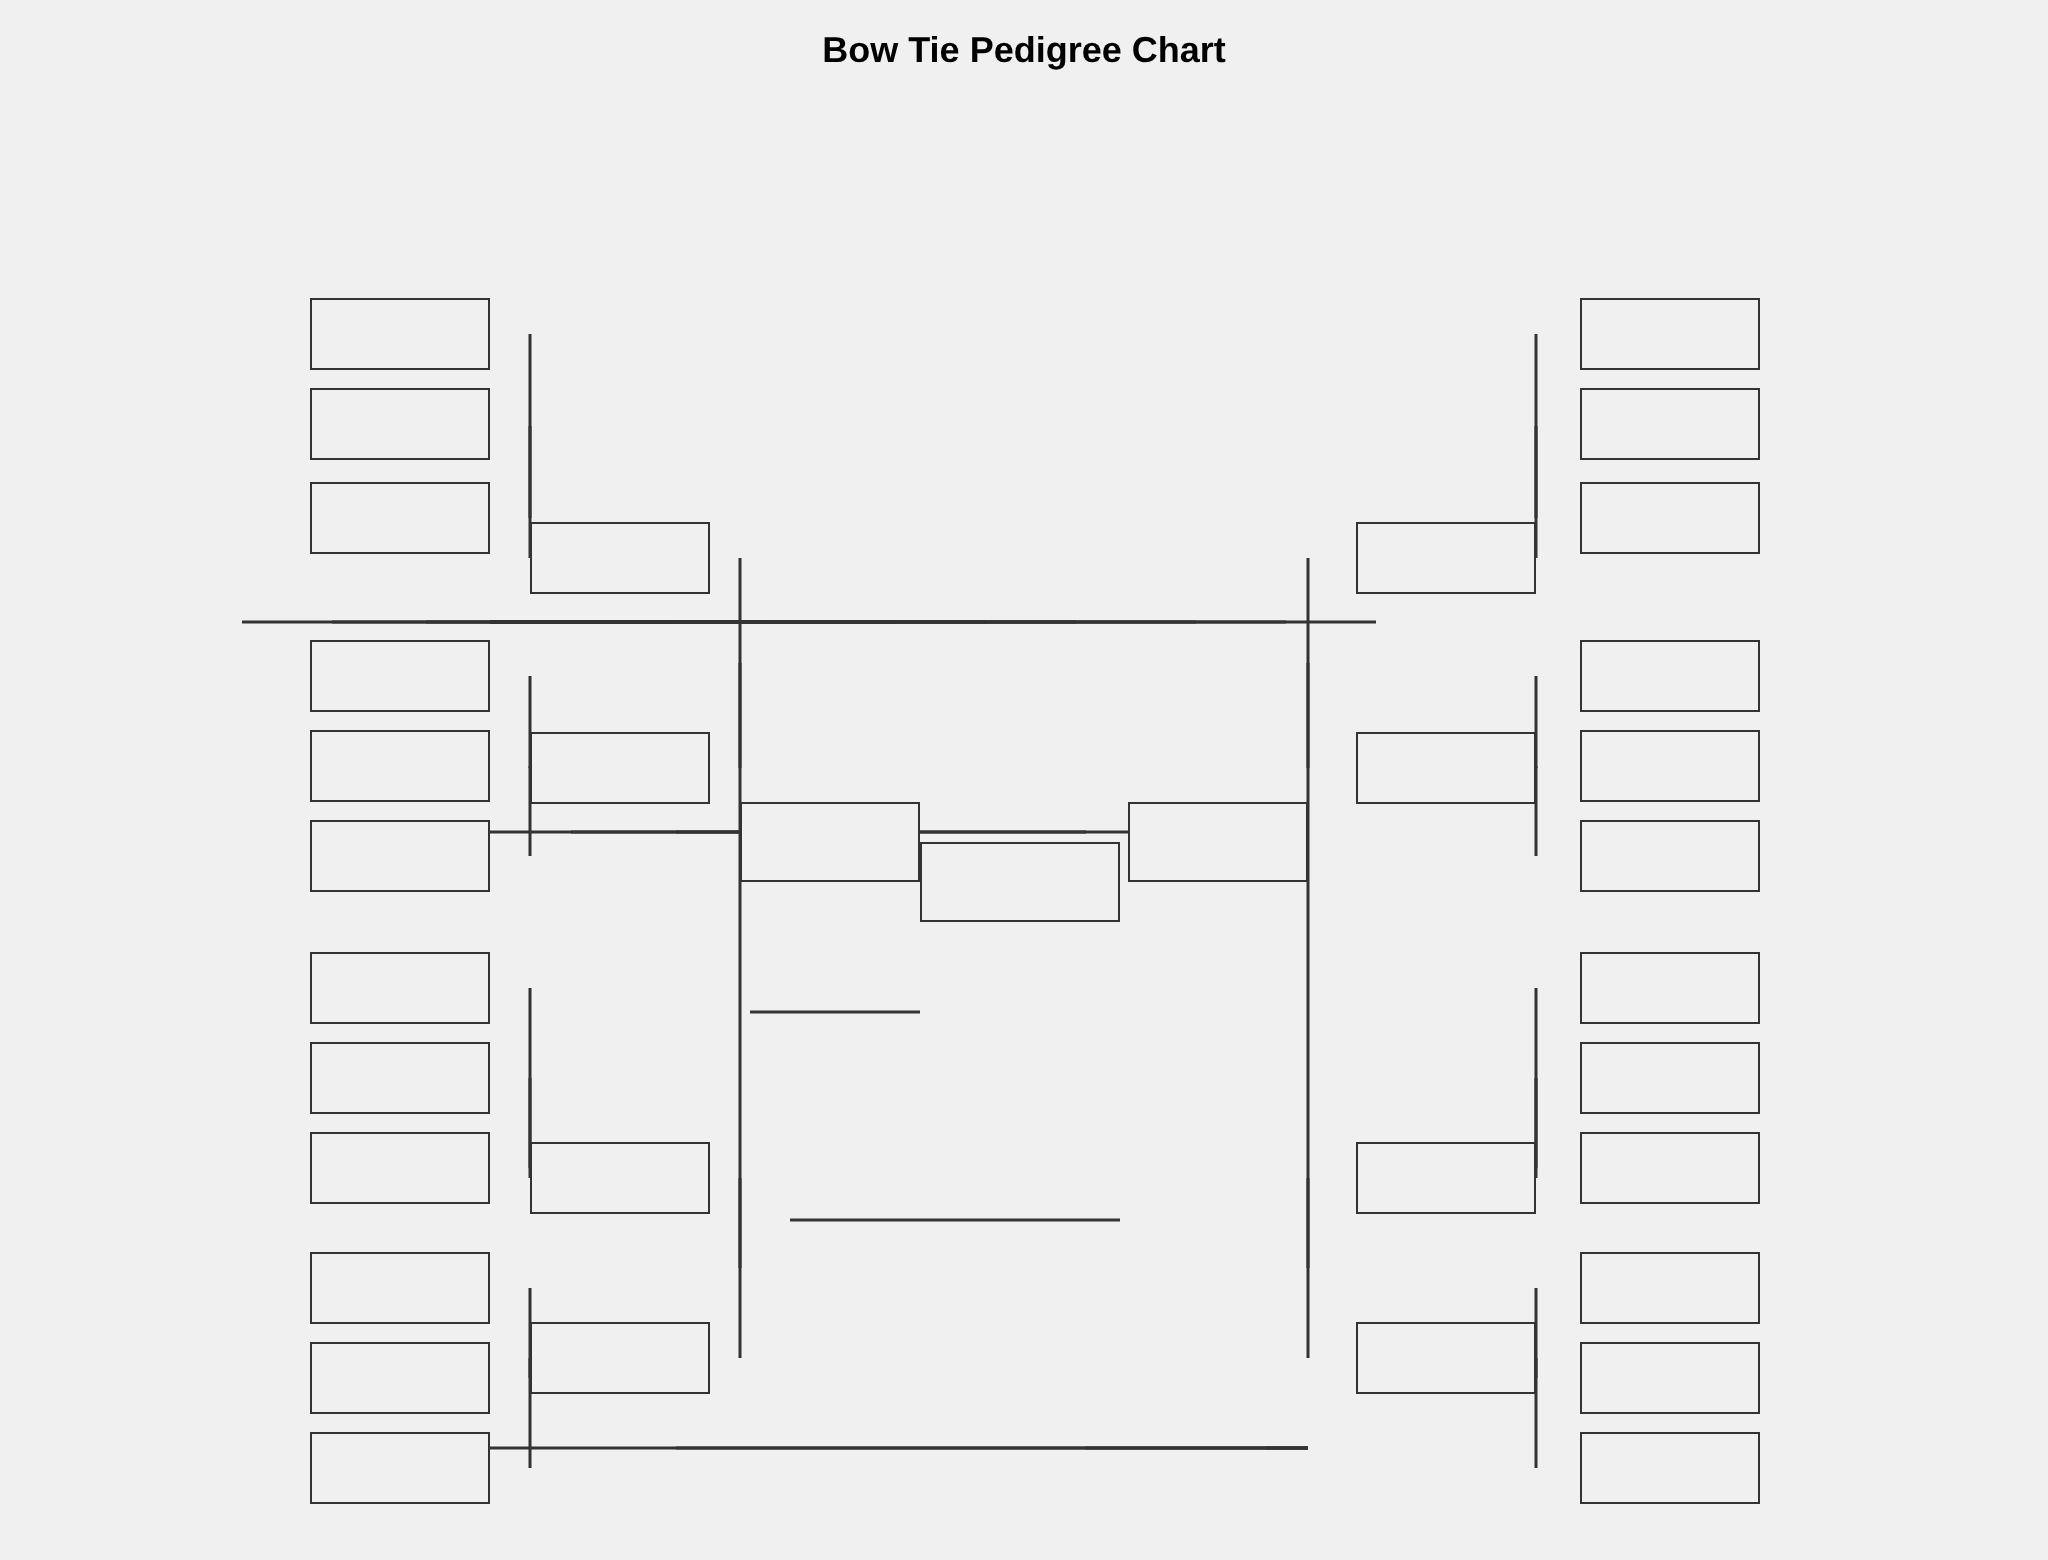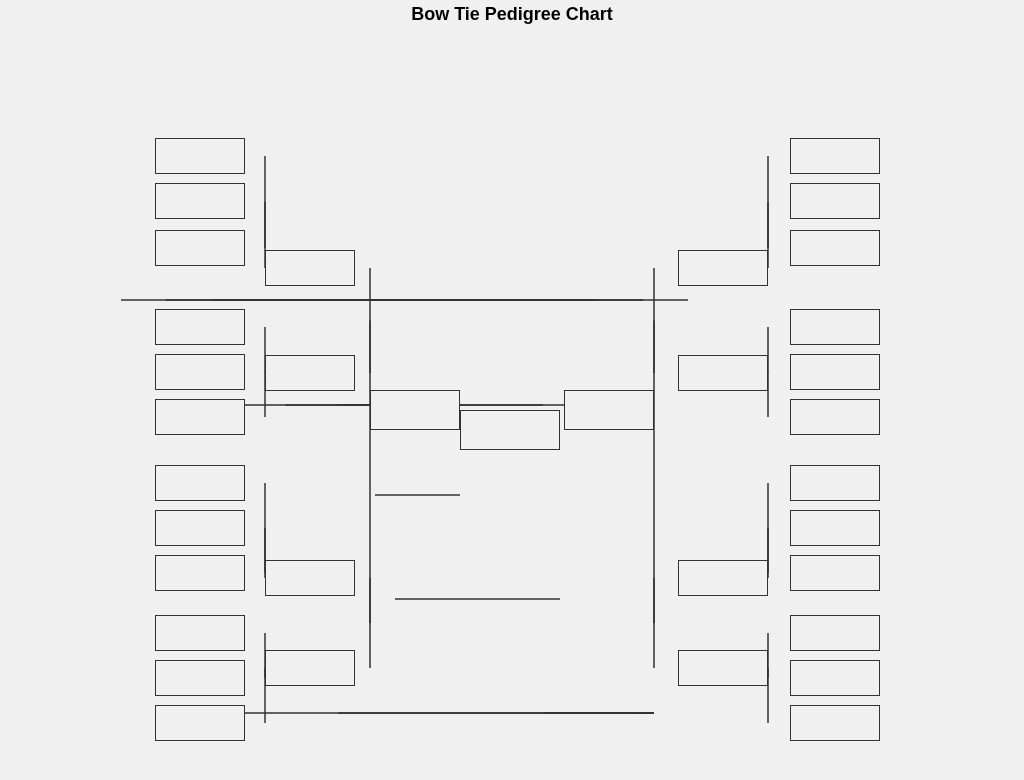--- a/index.html
+++ b/index.html
@@ -14,21 +14,21 @@
     #chart-container {
       width: 1024px;
       height: 780px;
       background: #f0f0f0;
       position: relative;
     }
     #chart-title {
       text-align: center;
       font-size: 18px;
       font-weight: bold;
-      padding-top: 4px;
+      padding-top: 15px;
       color: #000;
     }
     #chart-area {
       position: relative;
       width: 100%;
       height: 740px;
       top: 10px;
     }
     .box {
       position: absolute;

